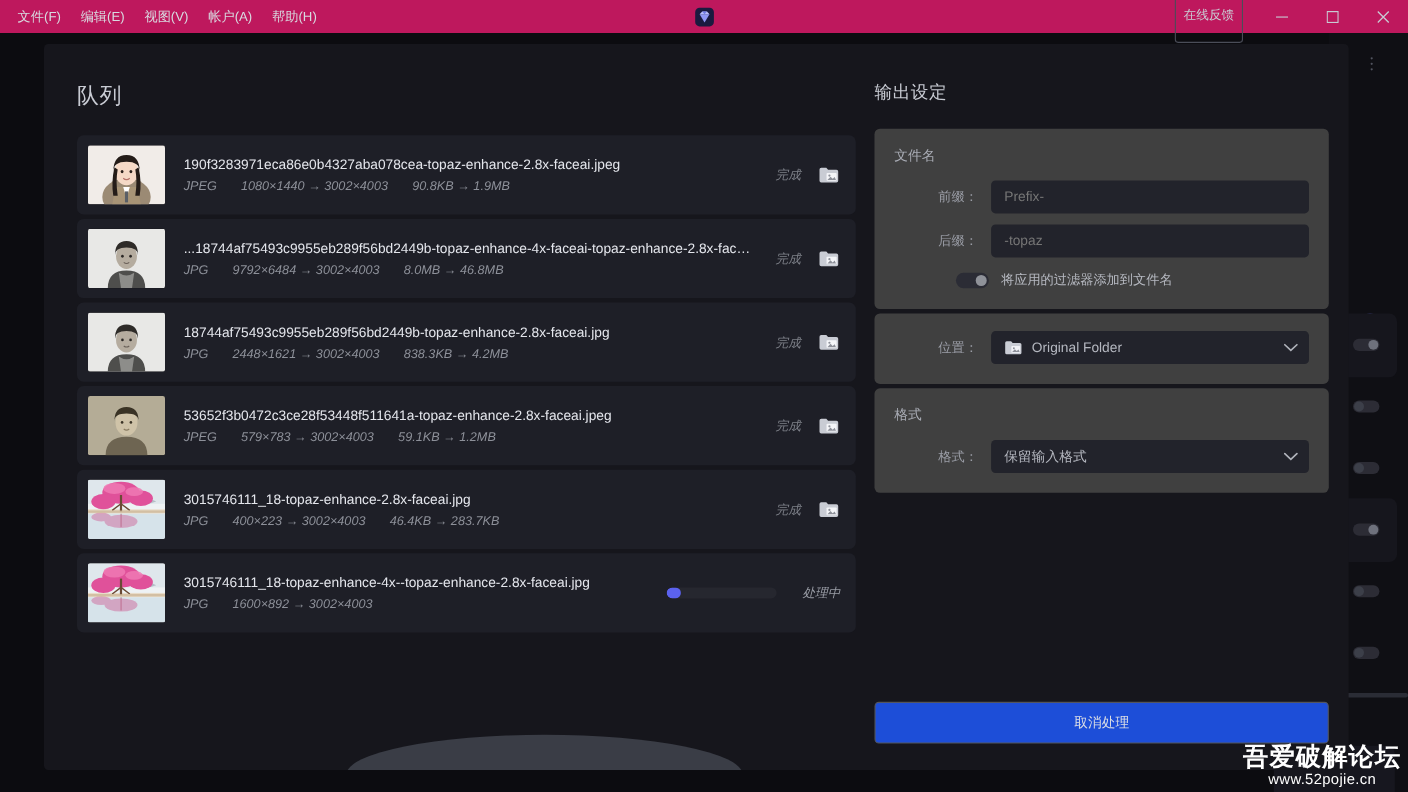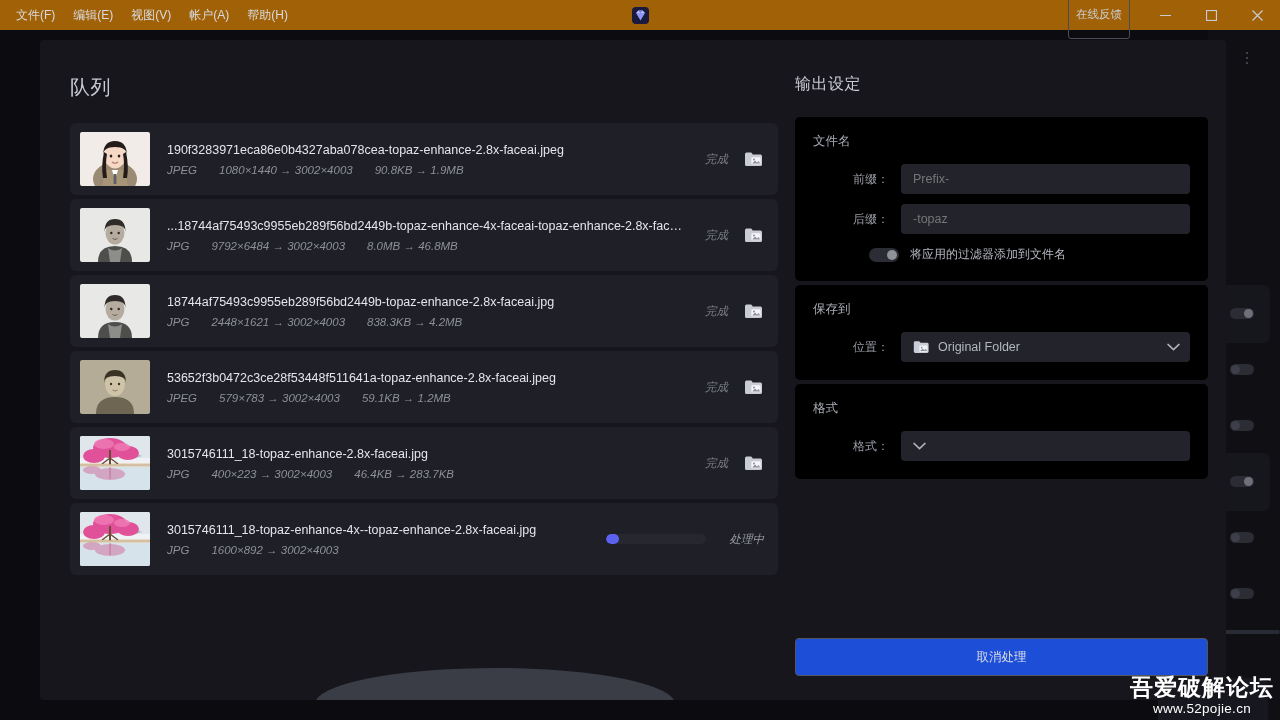--- a/index.html
+++ b/index.html
@@ -7,21 +7,21 @@
     width: 1280px; height: 720px;
     background: #0c0c10;
     font-family: "Liberation Sans", "DejaVu Sans", sans-serif;
     overflow: hidden;
   }
   body { position: relative; }
 
   
   .titlebar {
     position: absolute; left: 0; top: 0; width: 1280px; height: 30px;
-    background: #a16207;
+    background: #be185d;
     display: flex; align-items: center;
     z-index: 40;
   }
   .menu {
     display: flex; align-items: center; height: 30px;
     padding-left: 8px; gap: 2px;
   }
   .menu-item {
     font-size: 12px; color: #d8dae0;
     padding: 4px 8px; line-height: 1;
@@ -182,21 +182,21 @@
   }
 
   
   .out-col {
     width: 431px; padding: 34px 18px 0 0; position: relative;
   }
   .out-title {
     font-size: 16px; color: #c8cbd3; margin-bottom: 22px; letter-spacing: .5px;
   }
   .card {
-    background: #000000; border-radius: 5px;
+    background: #404040; border-radius: 5px;
     padding: 16px 18px 18px 18px; margin-bottom: 4px;
     width: 413px;
   }
   .card-title {
     font-size: 12.5px; color: #a9acb5; margin-bottom: 14px;
   }
   .field-row {
     display: flex; align-items: center; margin-bottom: 10px;
   }
   .field-label {
@@ -563,21 +563,20 @@
           <div class="field-label">后缀：</div>
           <input class="field-input" type="text" placeholder="-topaz" style="">
         </div>
         <div class="toggle-row">
           <div class="toggle" style="background: rgb(43, 44, 53);"></div>
           <div class="toggle-label">将应用的过滤器添加到文件名</div>
         </div>
       </div>
 
       <div class="card">
-        <div class="card-title">保存到</div>
         <div class="field-row" style="margin-bottom:0;align-items:center;">
           <div class="field-label">位置：</div>
           <div class="field-select">
             <span>
               <svg width="17" height="14" viewBox="0 0 17 14" style="display:block">
                 <path d="M0.8 2.6 a1.4 1.4 0 0 1 1.4-1.4 h4 l1.4 1.6 h6.6 a1.4 1.4 0 0 1 1.4 1.4 v7.4 a1.4 1.4 0 0 1 -1.4 1.4 h-12 a1.4 1.4 0 0 1 -1.4-1.4 z" fill="#cacdd5"></path>
                 <rect x="6.4" y="5.5" width="8" height="6.2" rx="0.7" fill="#f2f3f7"></rect>
                 <circle cx="8.7" cy="7.6" r="0.85" fill="#8d9099"></circle>
                 <path d="M7.1 11.1 L9.6 8.5 L11.3 10.2 L12.9 8.7 L14 11.1 Z" fill="#8d9099"></path>
               </svg>
@@ -590,20 +589,21 @@
             </span>
           </div>
         </div>
       </div>
 
       <div class="card">
         <div class="card-title">格式</div>
         <div class="field-row" style="margin-bottom:0;">
           <div class="field-label">格式：</div>
           <div class="field-select">
+            <span class="sel-text">保留输入格式</span>
             <span class="chevron">
               <svg width="13" height="8" viewBox="0 0 13 8" style="display:block">
                 <path d="M1 1.4 L6.5 6.6 L12 1.4" stroke="#b0b3bb" stroke-width="1.5" fill="none" stroke-linecap="round"></path>
               </svg>
             </span>
           </div>
         </div>
       </div>
 
       <div class="cancel-btn">取消处理</div>

